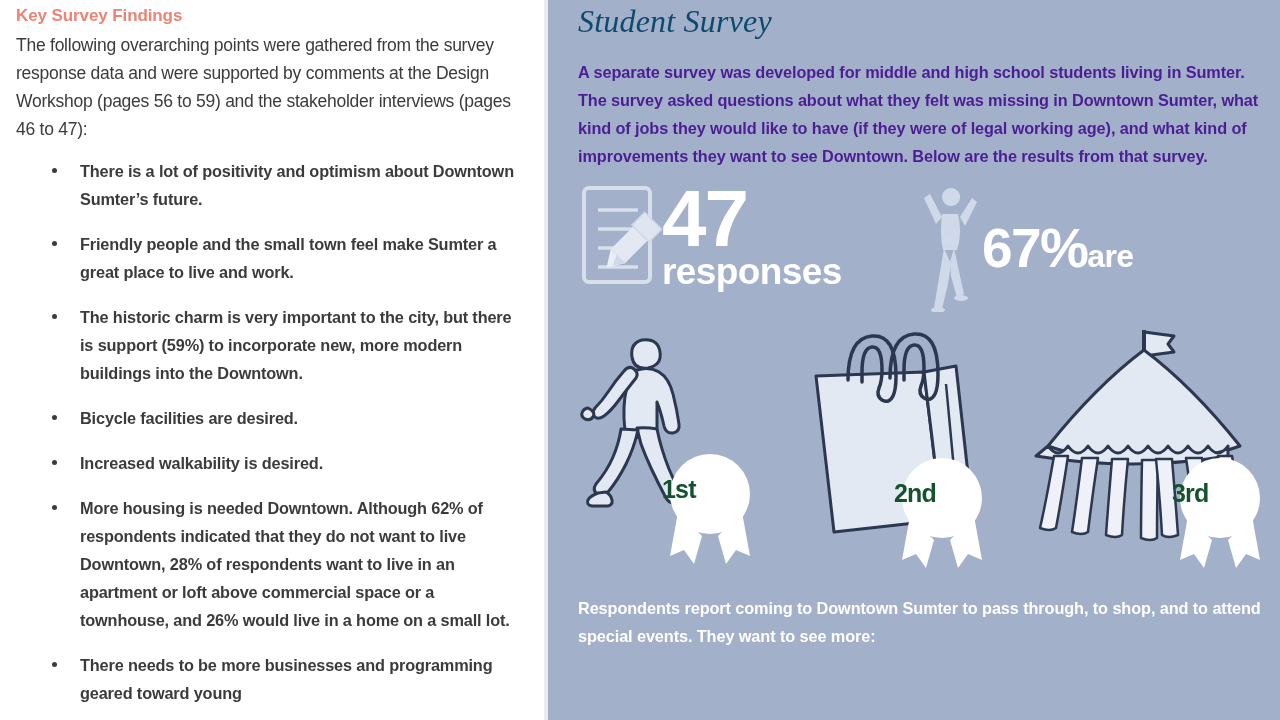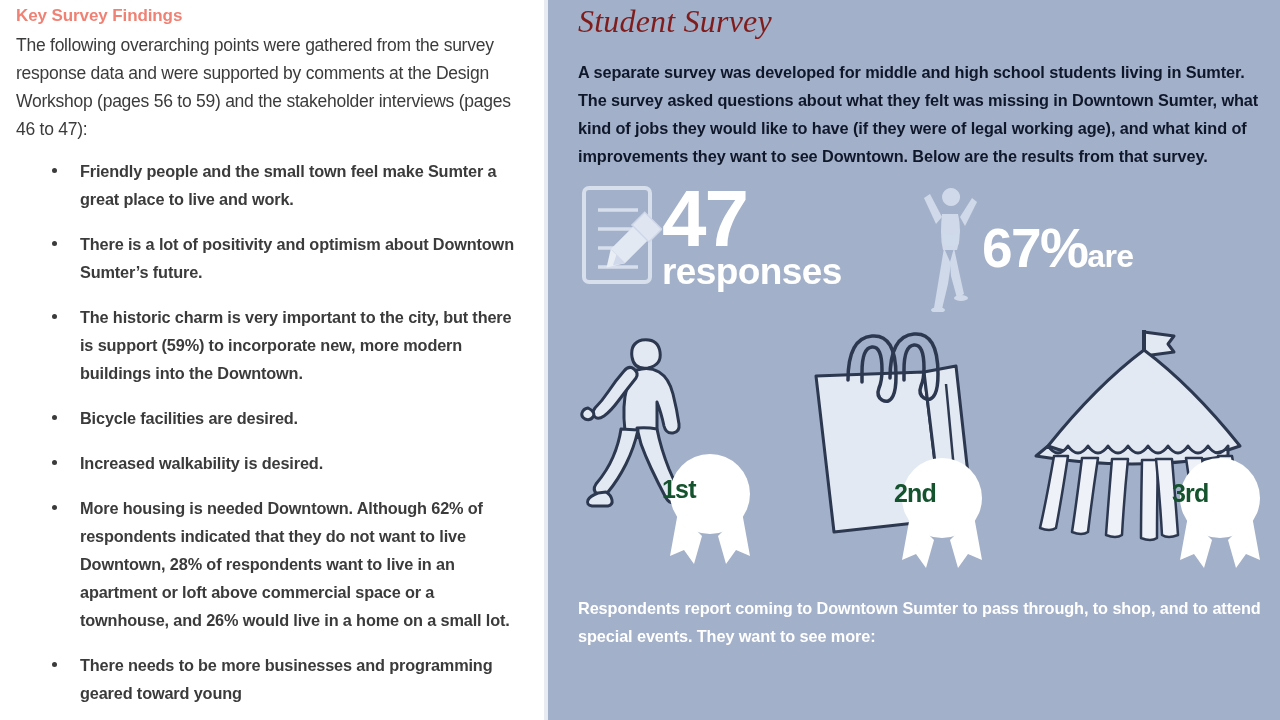--- a/index.html
+++ b/index.html
@@ -92,27 +92,27 @@
     background: #e8ebf2;
   }
   .panel-inner {
     position: relative;
     padding: 0 24px 0 34px;
   }
   .survey-title {
     font-family: "Liberation Serif", serif;
     font-style: italic;
     font-size: 32px;
-    color: #7f1d1d;
+    color: #0c4a6e;
     margin: 3px 0 0 0;
     font-weight: normal;
     letter-spacing: 0.2px;
   }
   .survey-intro {
-    color: #0f172a;
+    color: #4c1d95;
     font-size: 16.3px;
     font-weight: bold;
     line-height: 28px;
     letter-spacing: -0.1px;
     margin: 18px 0 0 0;
     max-width: 700px;
   }
 
   
   .stats-row {
@@ -220,25 +220,25 @@
 <div class="page">
 
   <div class="left-col">
     <div class="left-inner">
       <h1 class="findings-title">Key Survey Findings</h1>
       <p class="findings-intro">The following overarching points were gathered from the survey response data and were supported by comments at the Design Workshop (pages 56 to 59) and the stakeholder interviews (pages 46 to 47):</p>
 
       <ul class="bullet-list">
         <li class="bullet-item">
           <span class="dot"></span>
+          <span>There is a lot of positivity and optimism about Downtown Sumter’s future.</span>
+        </li>
+        <li class="bullet-item">
+          <span class="dot"></span>
           <span>Friendly people and the small town feel make Sumter a great place to live and work.</span>
-        </li>
-        <li class="bullet-item">
-          <span class="dot"></span>
-          <span>There is a lot of positivity and optimism about Downtown Sumter’s future.</span>
         </li>
         <li class="bullet-item">
           <span class="dot"></span>
           <span>The historic charm is very important to the city, but there is support (59%) to incorporate new, more modern buildings into the Downtown.</span>
         </li>
         <li class="bullet-item">
           <span class="dot"></span>
           <span>Bicycle facilities are desired.</span>
         </li>
         <li class="bullet-item">

